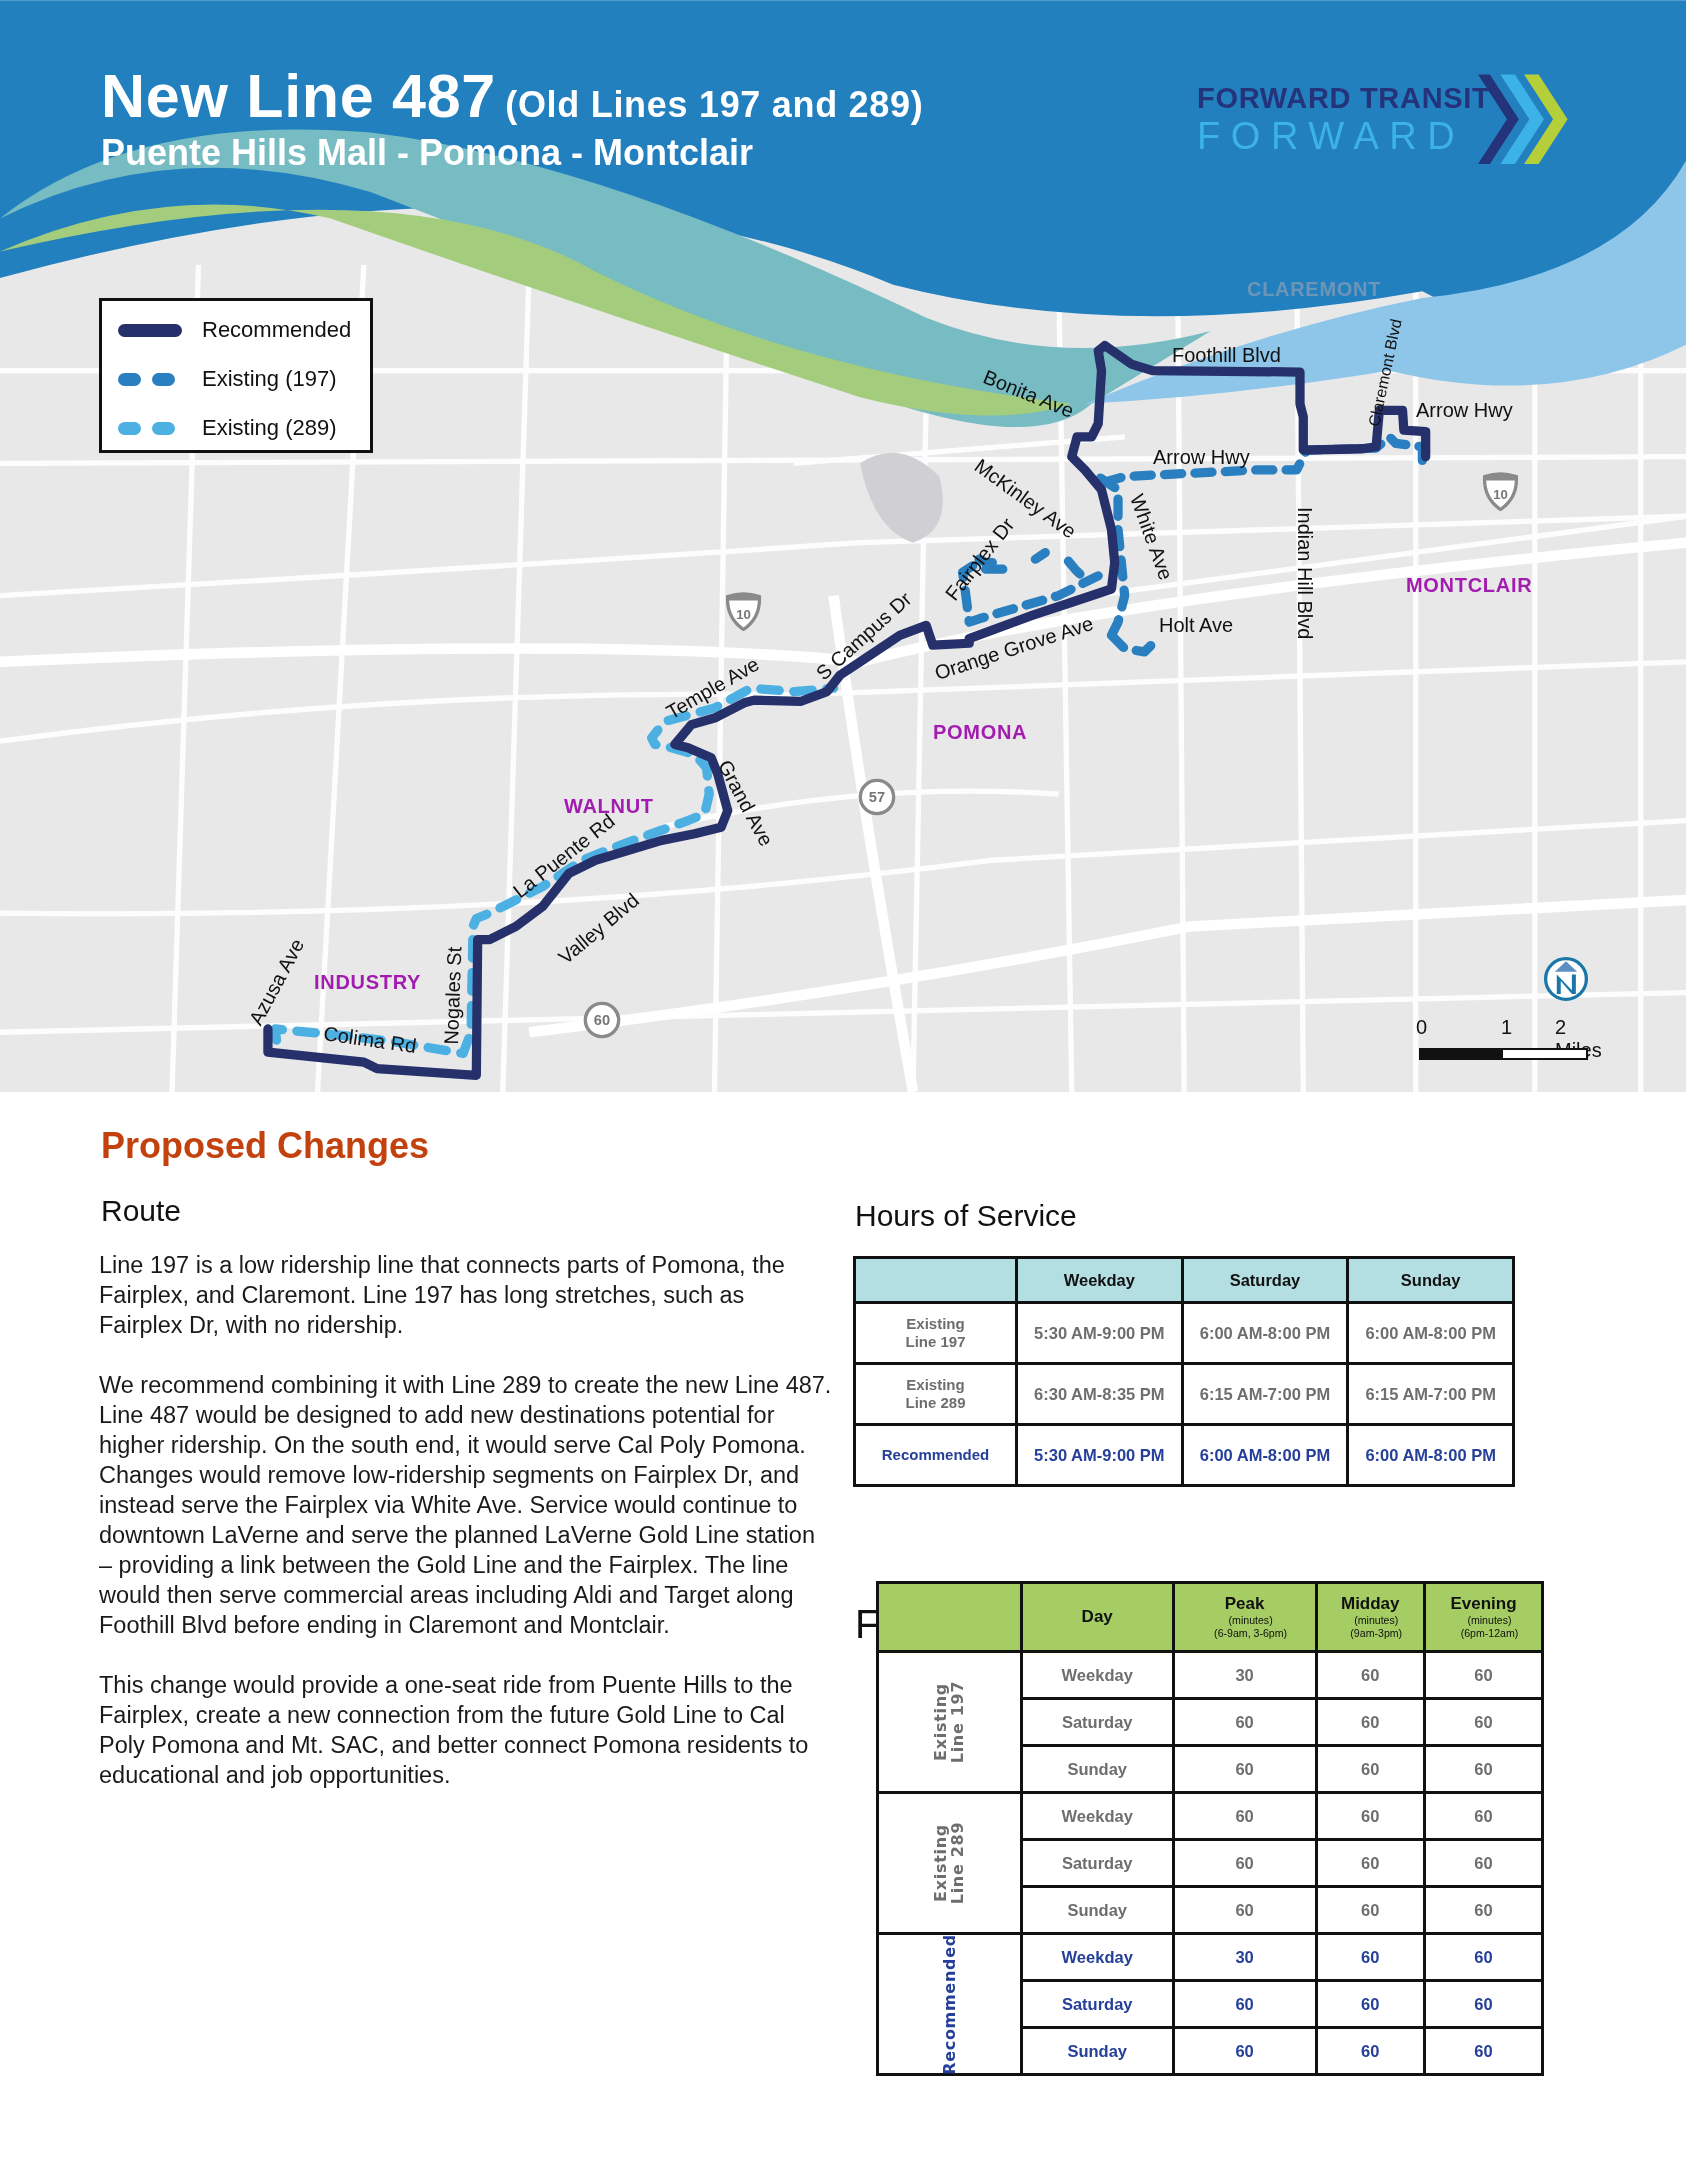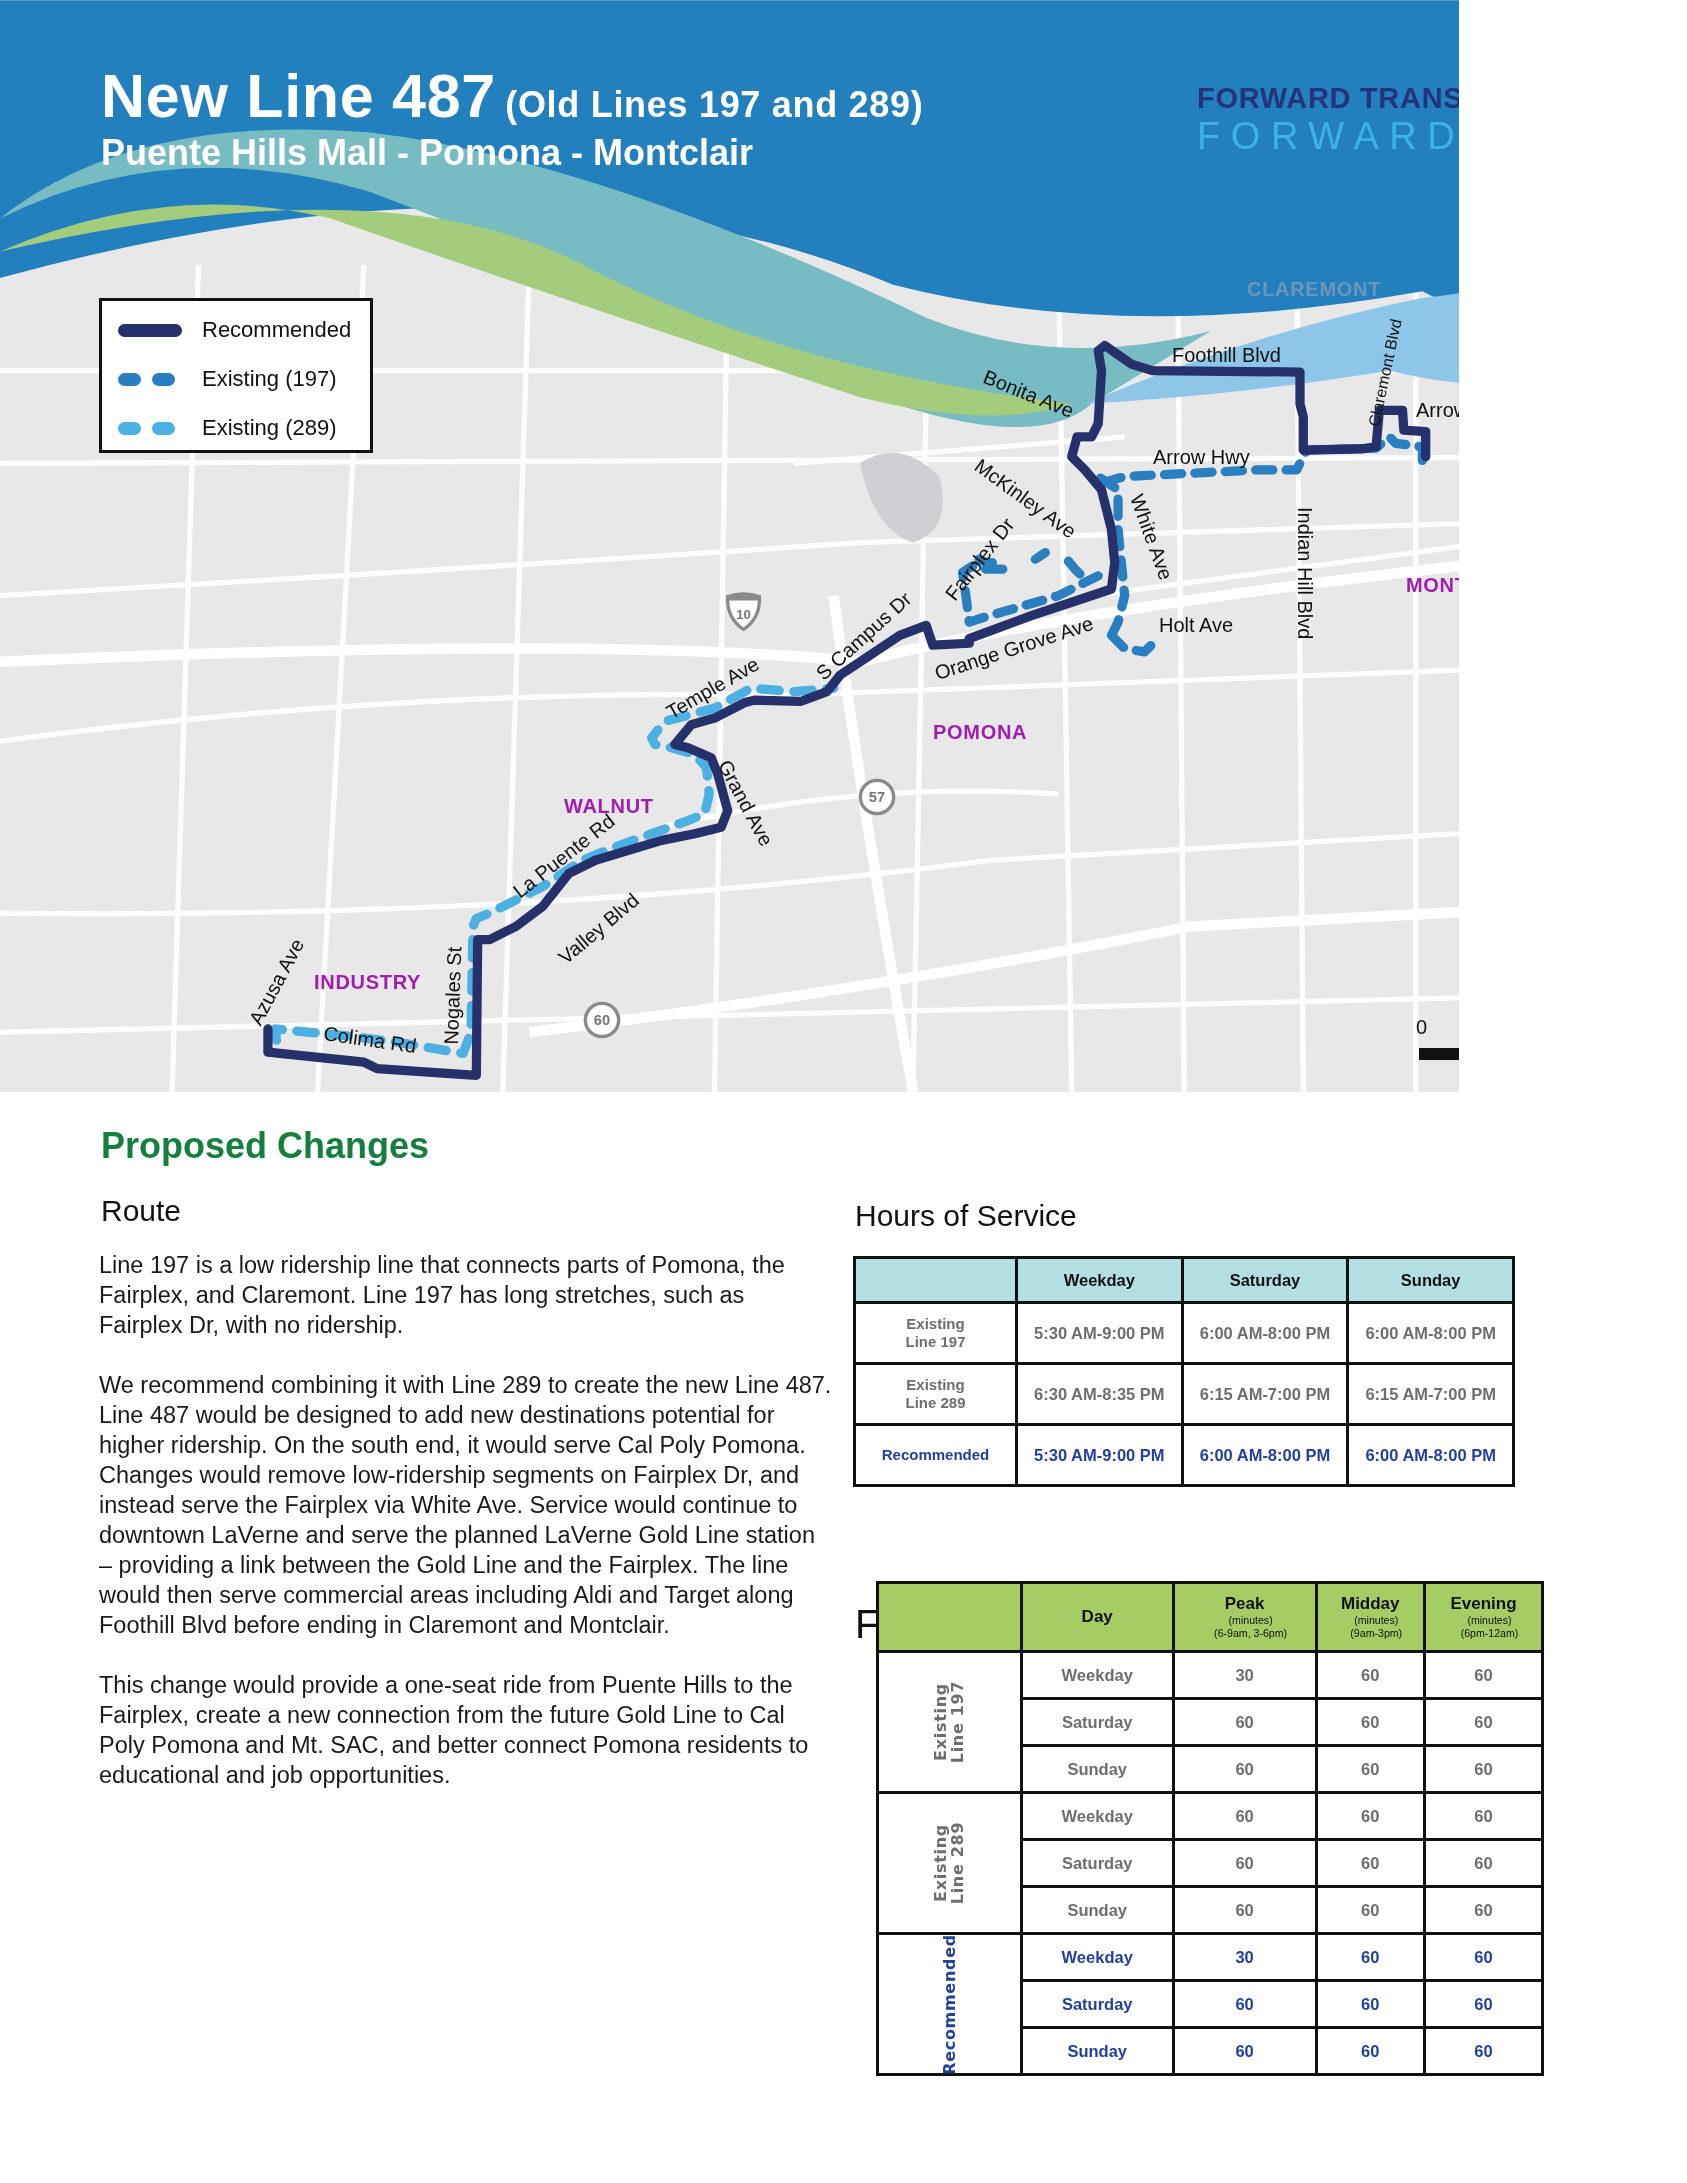--- a/index.html
+++ b/index.html
@@ -1,19 +1,19 @@
 <!DOCTYPE html>
 <html style="font-size:10.6px"><head>
 <meta charset="utf-8">
 <style>
   html, body { margin:0; padding:0; }
   body { width:1687px; height:2183px; position:relative; background:#ffffff; font-family:"Liberation Sans", sans-serif; overflow:hidden; color:#111; }
 
   
-  #map { position:absolute; left:0; top:0; width:1459px; height:1092px; background:#e8e8e9; overflow:hidden; }
+  #map { position:absolute; left:0; top:0; width:1686px; height:1092px; background:#e8e8e9; overflow:hidden; }
   #map svg.base { position:absolute; left:0; top:0; }
   .header-title { position:absolute; left:101px; top:61px; color:#fff; font-weight:bold; font-size:61px; letter-spacing:0.7px; white-space:nowrap; }
   .header-title .old { font-size:36px; margin-left:9.3px; }
   .header-sub { position:absolute; left:101px; top:132px; color:#fff; font-weight:bold; font-size:36px; white-space:nowrap; }
 
   .logo { position:absolute; left:1197px; top:74px; width:397px; height:93px; }
   .logo-l1 { position:absolute; left:0; top:8px; color:#24337a; font-weight:bold; font-size:29px; letter-spacing:0.7px; white-space:nowrap; }
   .logo-l2 { position:absolute; left:0; top:41px; color:#3db2e6; font-size:38px; letter-spacing:10.6px; white-space:nowrap; }
   .logo svg { position:absolute; left:281px; top:0; }
 
@@ -29,21 +29,21 @@
   .city-claremont { color:#6d95b8; }
 
   .shield { position:absolute; }
   .north { position:absolute; left:1543px; top:956px; }
   .scale { position:absolute; left:1416px; top:1016px; width:172px; height:53px; }
   .scale .t { position:absolute; top:0; font-size:20px; color:#111; }
   .scale .bar { position:absolute; top:32px; left:2.6px; width:169px; height:12px; border:2px solid #111; box-sizing:border-box; background:#fff; }
   .scale .bar .fill { position:absolute; left:0; top:0; width:50%; height:100%; background:#111; }
 
   
-  .h-proposed { position:absolute; left:101px; top:1125px; font-size:36px; font-weight:bold; color:#15803d; }
+  .h-proposed { position:absolute; left:101px; top:1125px; font-size:36px; font-weight:bold; color:#c2410c; }
   .h-route { position:absolute; left:101px; top:1194px; font-size:30px; color:#111; }
   .body-text { position:absolute; left:99px; top:1250px; width:734px; font-size:23.5px; line-height:30px; color:#1a1a1a; }
   .body-text p { margin:0 0 30px 0; }
 
   .h-hours { position:absolute; left:855px; top:1199px; font-size:30px; color:#111; }
   .h-freq { position:absolute; left:855px; top:1602px; font-size:40px; font-weight:normal; color:#111; }
 
   table { border-collapse:collapse; position:absolute;border-radius:30px; }
   table td, table th { border:3.3px solid #111; text-align:center; padding:0; font-weight:bold; }
 

